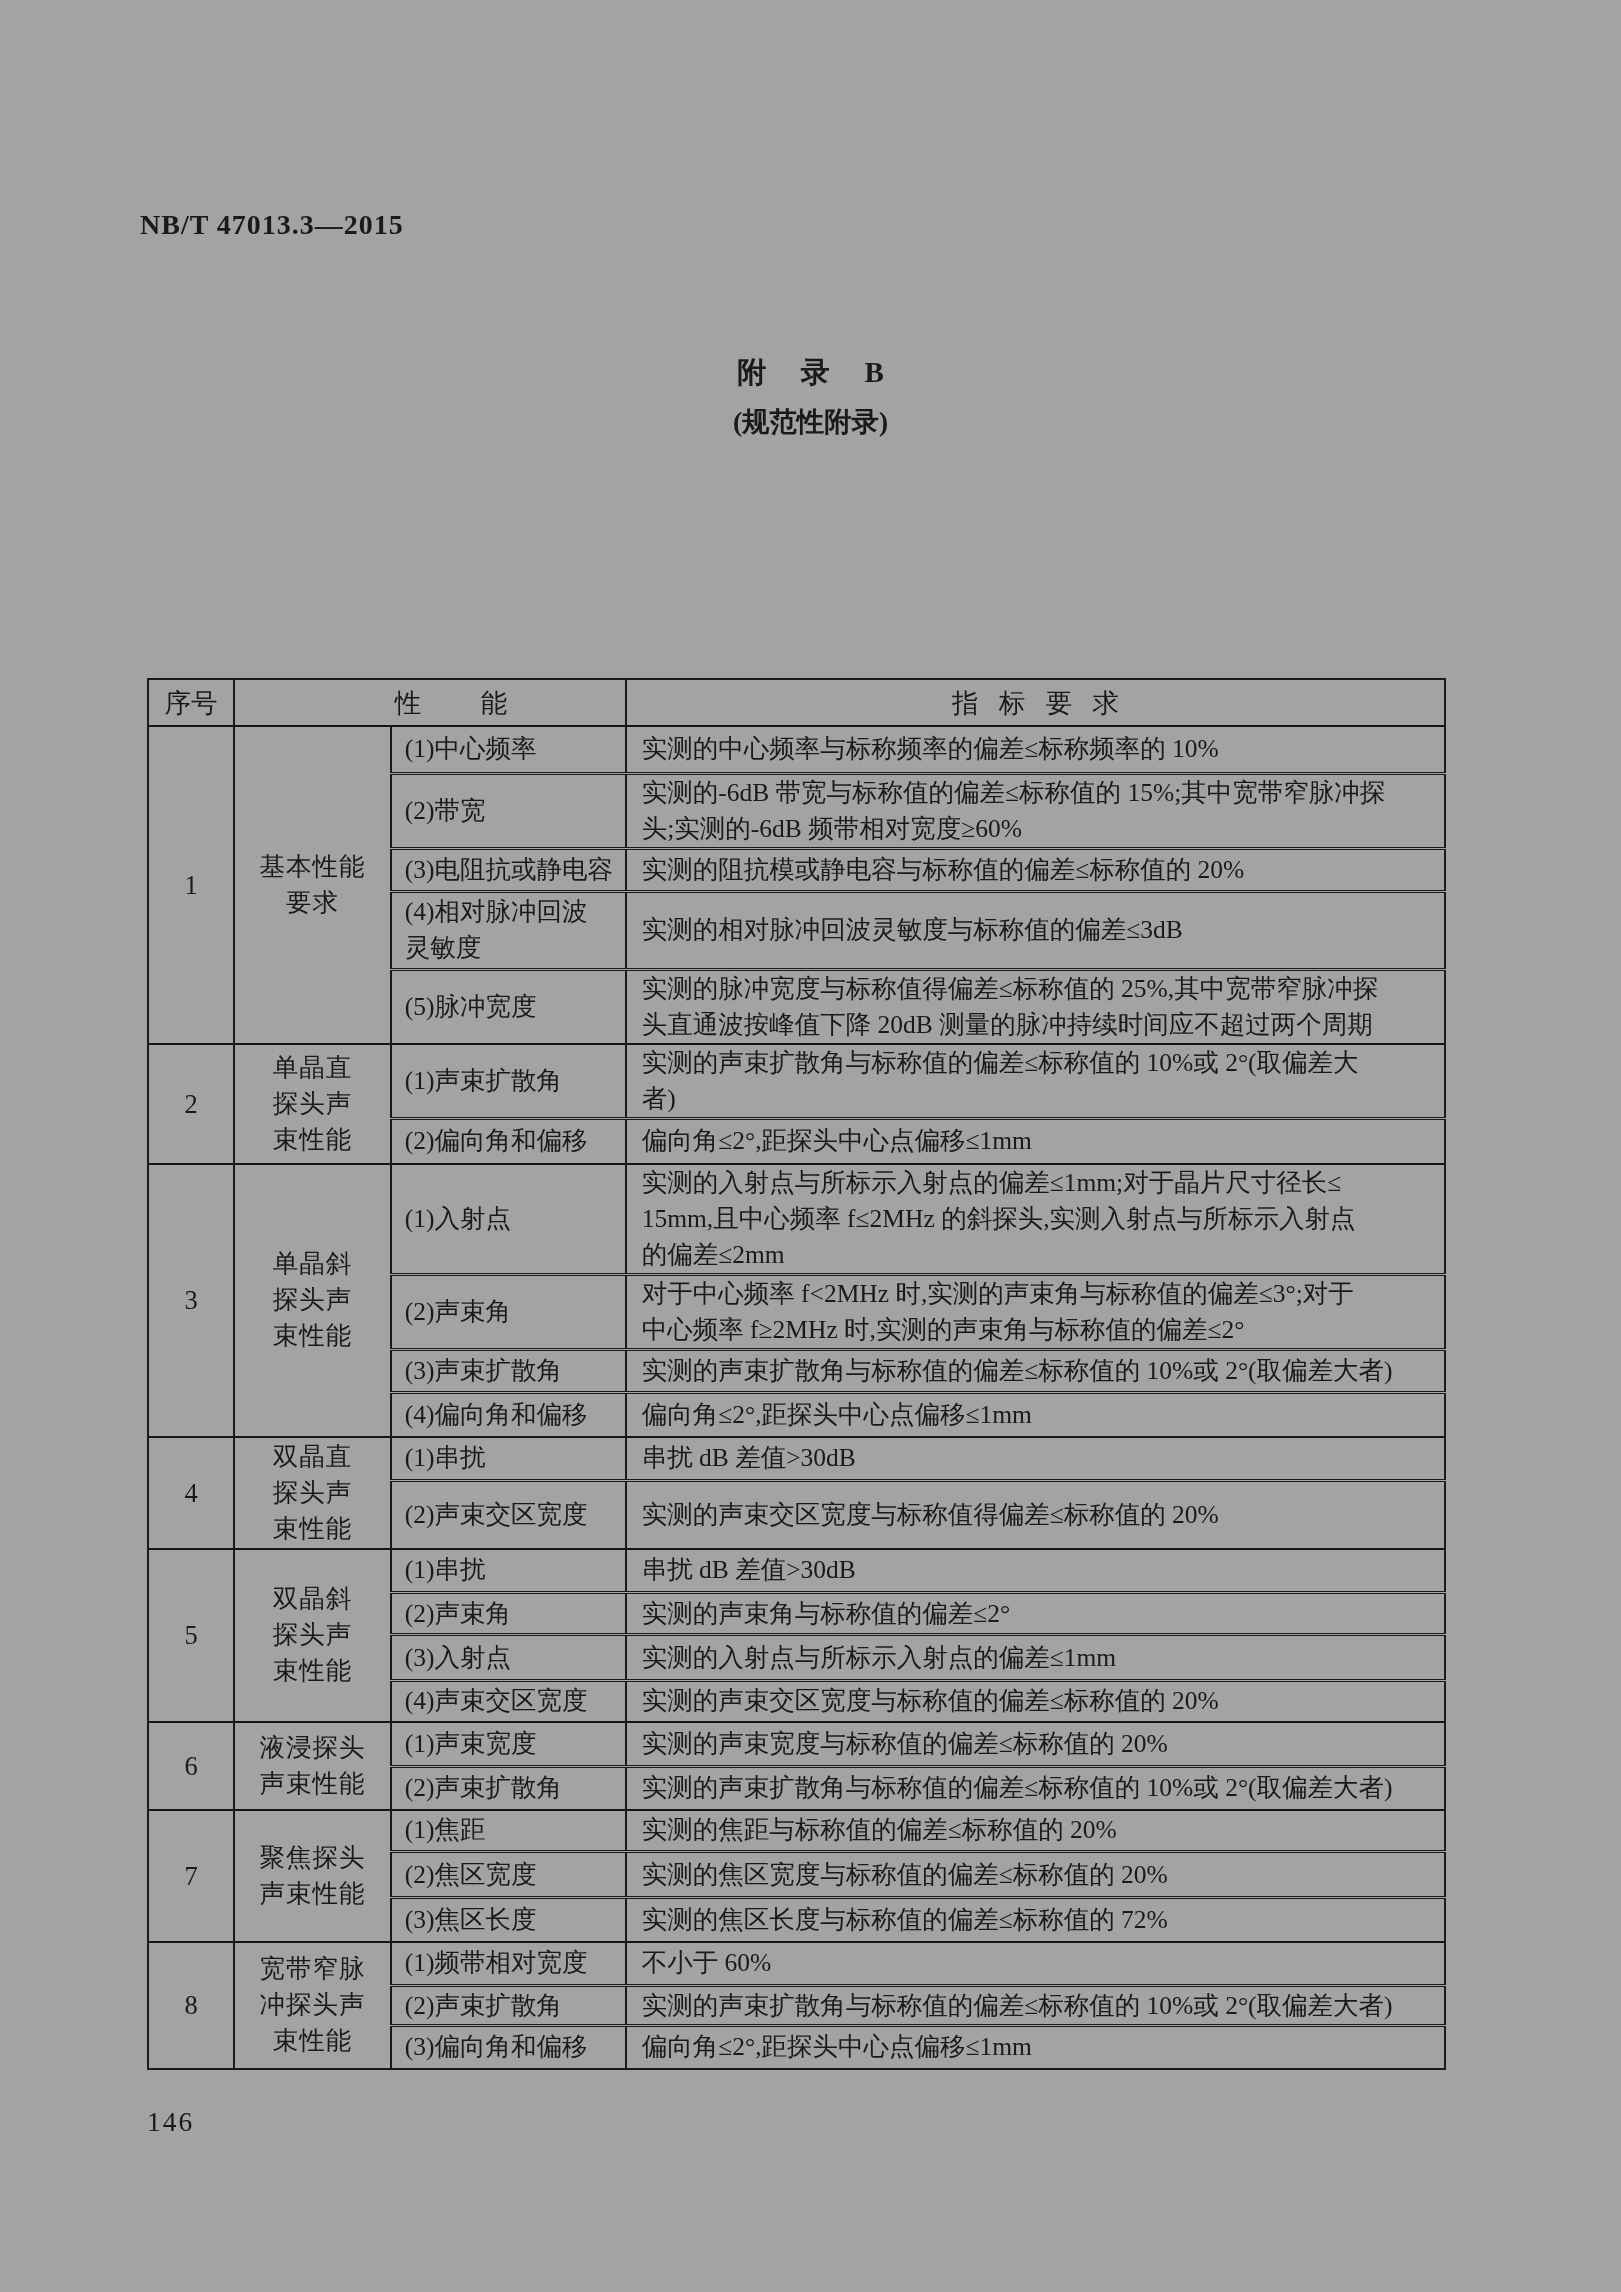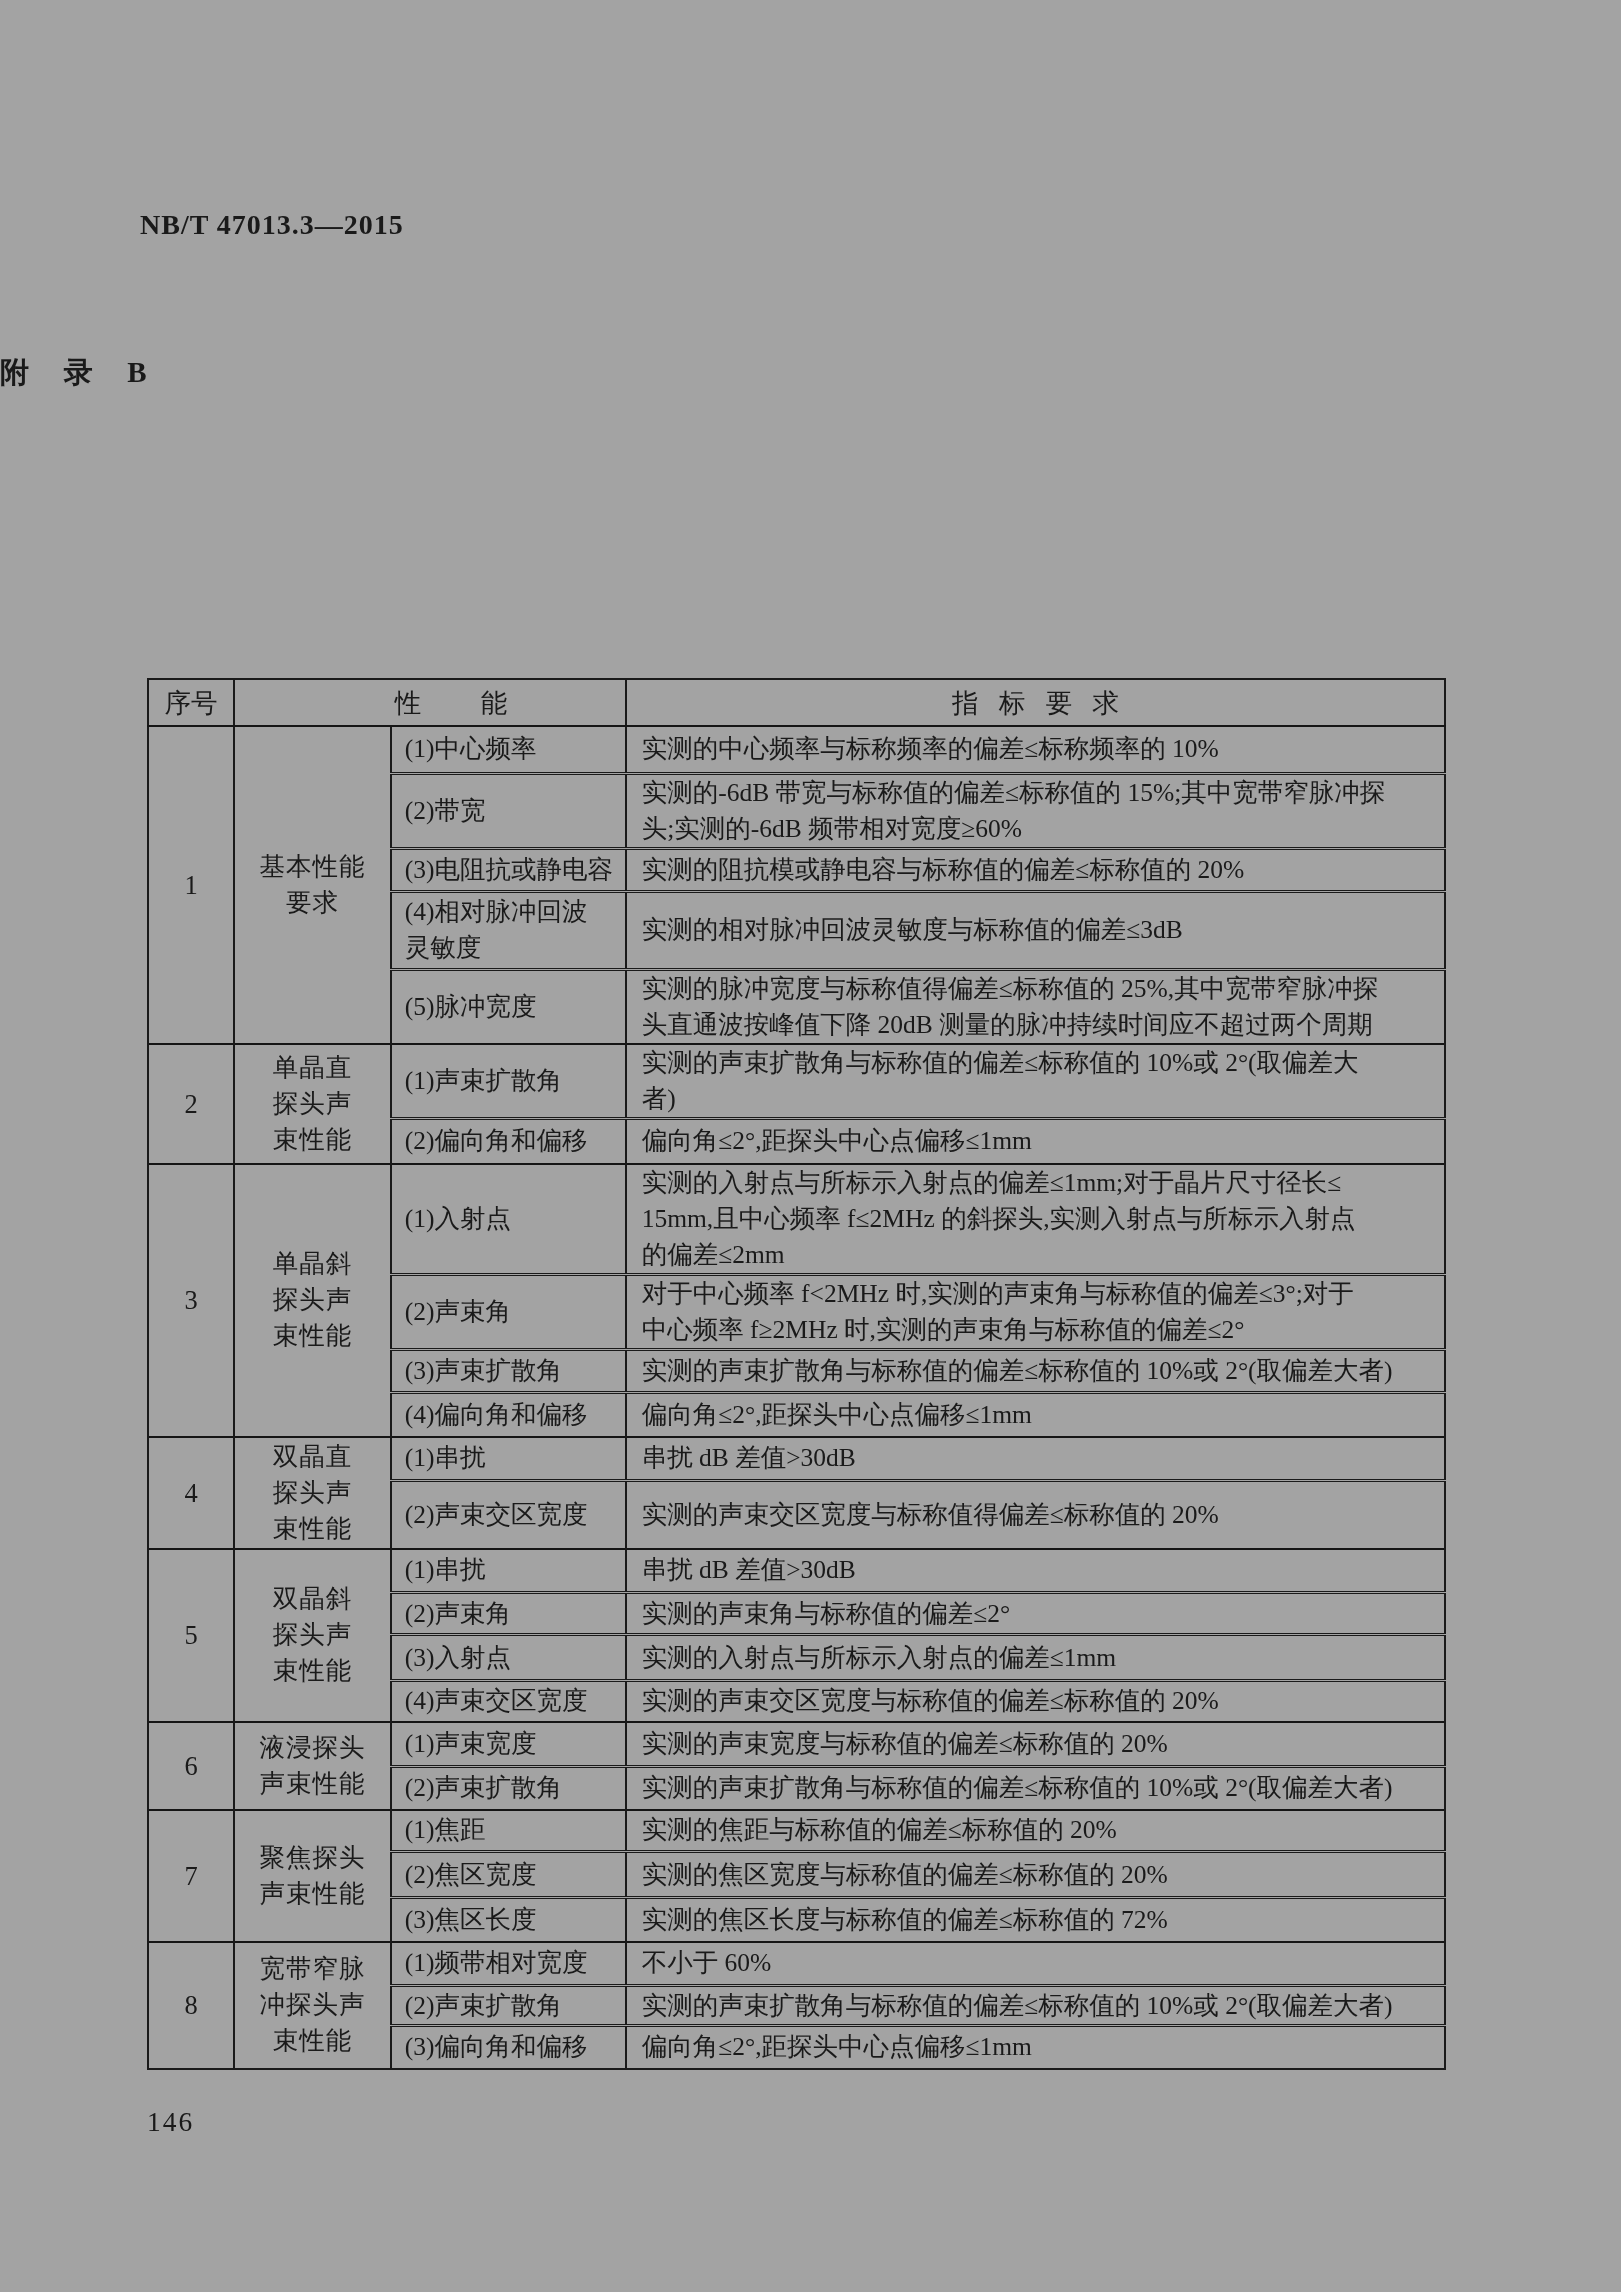--- a/index.html
+++ b/index.html
@@ -11,21 +11,21 @@
     color:#1a1a1a;
     overflow:hidden;
   }
   .doc-number{
     position:absolute;left:140px;top:209px;
     font-size:28px;font-weight:bold;letter-spacing:1px;
     white-space:nowrap;
   }
   .title-line{
     position:absolute;left:0;width:100%;
-    font-weight:bold;white-space:pre;
+    text-align:center;font-weight:bold;white-space:pre;
   }
   .t1{top:353px;font-size:29px;word-spacing:27.4px;}
   .t2{top:404px;font-size:27.4px;}
   .t3{top:451px;font-size:31px;letter-spacing:2px;}
   .clause{
     position:absolute;left:142px;top:568px;
     font-size:27.4px;font-weight:bold;letter-spacing:1px;
   }
   .clause-label{margin-right:25.5px;}
   .caption{
@@ -59,20 +59,21 @@
   }
 </style>
 </head>
 <body>
 
 <div class="page">
 
   <div class="doc-number">NB/T 47013.3—2015</div>
 
   <div class="title-line t1">附 录 B</div>
+  <div class="title-line t2">(规范性附录)</div>
 
 
 
   <div class="tablewrap">
     <table class="grid">
       <colgroup>
           <col style="width:86px">
           <col style="width:157px">
           <col style="width:235px">
           <col style="width:819px">

